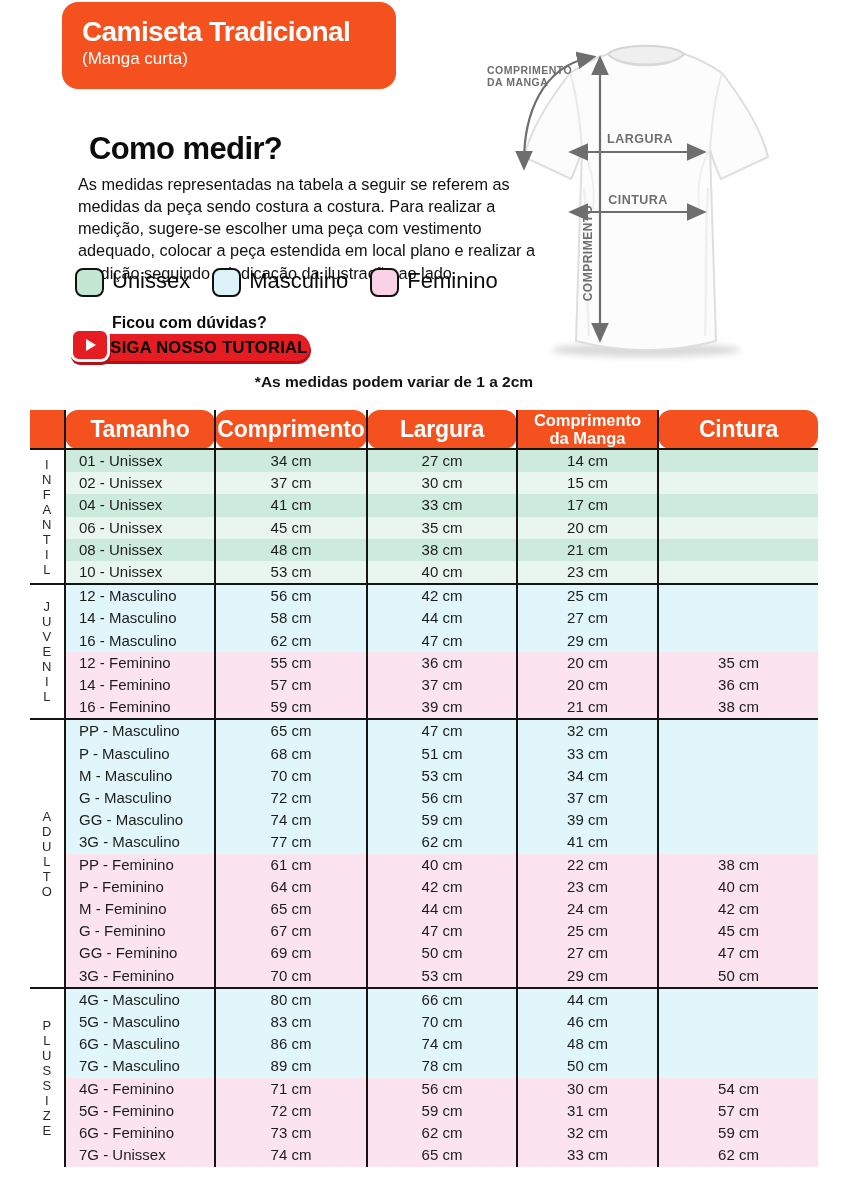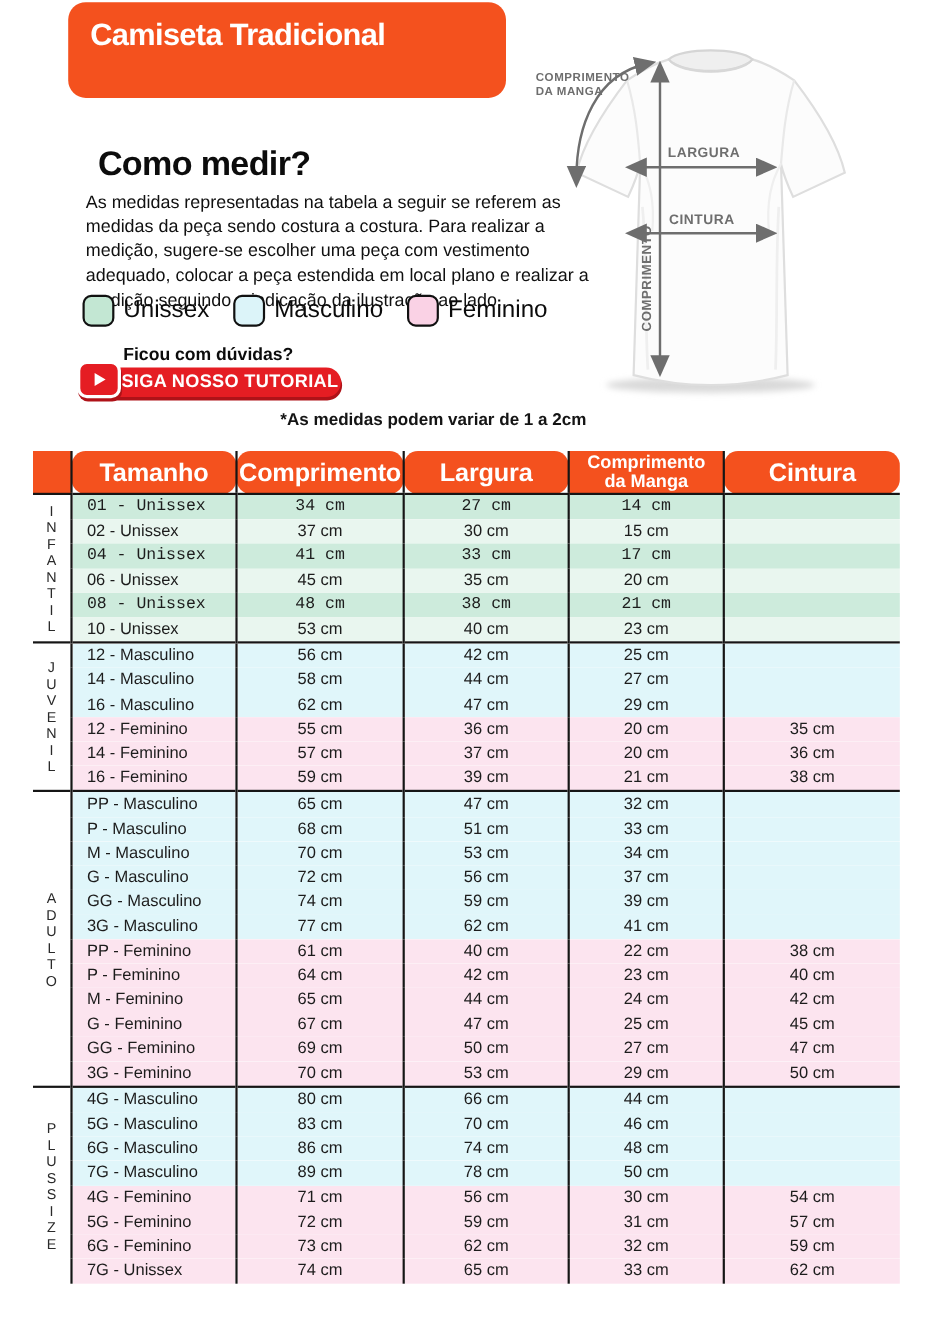--- a/index.html
+++ b/index.html
@@ -3,42 +3,42 @@
 <meta charset="utf-8">
 <style>
   html,body { margin:0; padding:0; background:#ffffff; }
   .page {
     position:relative; width:849px; height:1200px; overflow:hidden;
     background:#ffffff; font-family:"Liberation Sans", sans-serif;
   }
 
   
   .banner {
-    position:absolute; left:62px; top:2px; width:398px; height:87px;
+    position:absolute; left:62px; top:2px; width:334px; height:87px;
     background:var(--orange,#F4511E); border-radius:16px; color:#fff;
     box-sizing:border-box; padding:15px 0 0 20px;
   }
   .banner-title { font-size:28px; font-weight:bold; letter-spacing:-0.6px; line-height:1.05; }
   .banner-subtitle { font-size:17px; margin-top:3px; }
 
   
   .howto-title { position:absolute; left:89px; top:131px; font-size:31px; font-weight:bold; color:#0c0c0c; letter-spacing:-0.6px; }
   .howto-body  { position:absolute; left:78px; top:173px; width:458px; font-size:16.3px; line-height:1.36; color:#101010; }
 
   
   .legend { position:absolute; left:75px; top:268px; display:flex; align-items:center; }
   .legend-item { display:flex; align-items:flex-start; margin-right:22px; }
   .swatch { width:25px; height:25px; border:2.5px solid #111; border-radius:8px; margin-right:8px; box-sizing:content-box; }
   .legend-label { font-size:22px; color:#0b0b0b; }
 
   
   .doubts-label { position:absolute; left:112px; top:314px; font-size:16px; font-weight:bold; color:#0c0c0c; }
   .tutorial-btn {
     position:absolute; left:80px; top:334px; width:230px; height:27px;
-    background:var(--red,#E51D23); border-radius:14px; color:#ffffff;
+    background:var(--red,#E51D23); border-radius:14px; color:#000000;
     font-weight:bold; font-size:16.5px; letter-spacing:0.3px;
     display:flex; align-items:center; justify-content:center;
     box-sizing:border-box; padding-left:28px;
     box-shadow:1px 3px 0 var(--red-shadow,#AF1218);
     cursor:pointer;
   }
   .yt-icon {
     position:absolute; left:70px; top:328px; width:34px; height:28px;
     background:var(--red,#E51D23); border:3px solid #fff; border-radius:9px;
     display:flex; align-items:center; justify-content:center; z-index:2;
@@ -71,32 +71,33 @@
     padding:0; text-align:center; vertical-align:middle; overflow:hidden; white-space:nowrap;
   }
   .size-table td + td { border-left:2px solid var(--line,#151515); }
   .size-table td.size-cell { text-align:left; padding-left:13px; }
   .size-table td.group-cell {
     background:#fff; border-right:2px solid var(--line,#151515);
     font-size:13px; line-height:15px; letter-spacing:0.5px; color:#2a2a2a;
     text-align:center; white-space:normal;
   }
   .size-table tr.section-start td { border-top:2.5px solid var(--line,#151515); }
-  .r-unissex-a { background:var(--unissex-dark,#CDEBDC);font-family:Liberation Mono, monospace; }
+  .r-unissex-a { background:var(--unissex-dark,#CDEBDC); }
   .r-unissex-b { background:var(--unissex-light,#E9F6EF); }
   .r-masculino { background:var(--masculino,#E0F6FA); }
   .r-feminino  { background:var(--feminino,#FCE4EF); }
 </style>
 </head>
 <body>
 
 <div class="page">
 
   <div class="banner">
     <div class="banner-title">Camiseta Tradicional</div>
+    <div class="banner-subtitle">(Manga curta)</div>
   </div>
 
   <svg class="diagram" viewBox="0 0 369 330">
     <defs>
       <marker id="ah" markerWidth="9" markerHeight="9" refX="5" refY="4" orient="auto-start-reverse">
         <path d="M0,0 L9,4 L0,8 Z" fill="#6E6E6E"></path>
       </marker>
       <filter id="soft" x="-40%" y="-200%" width="180%" height="500%">
         <feGaussianBlur stdDeviation="3"></feGaussianBlur>
       </filter>

